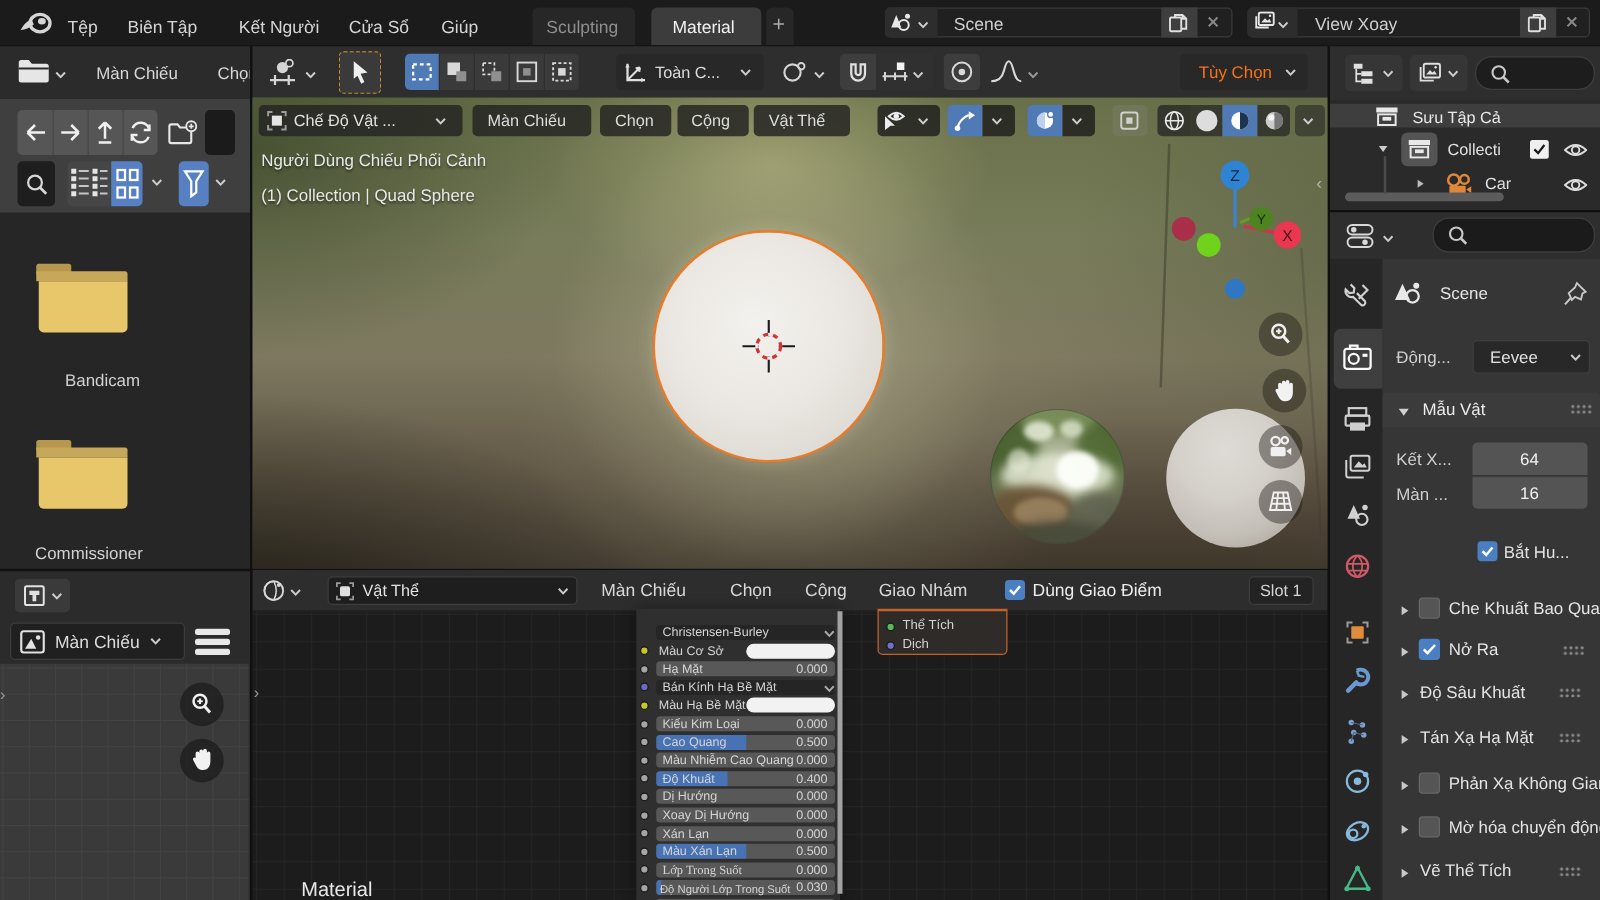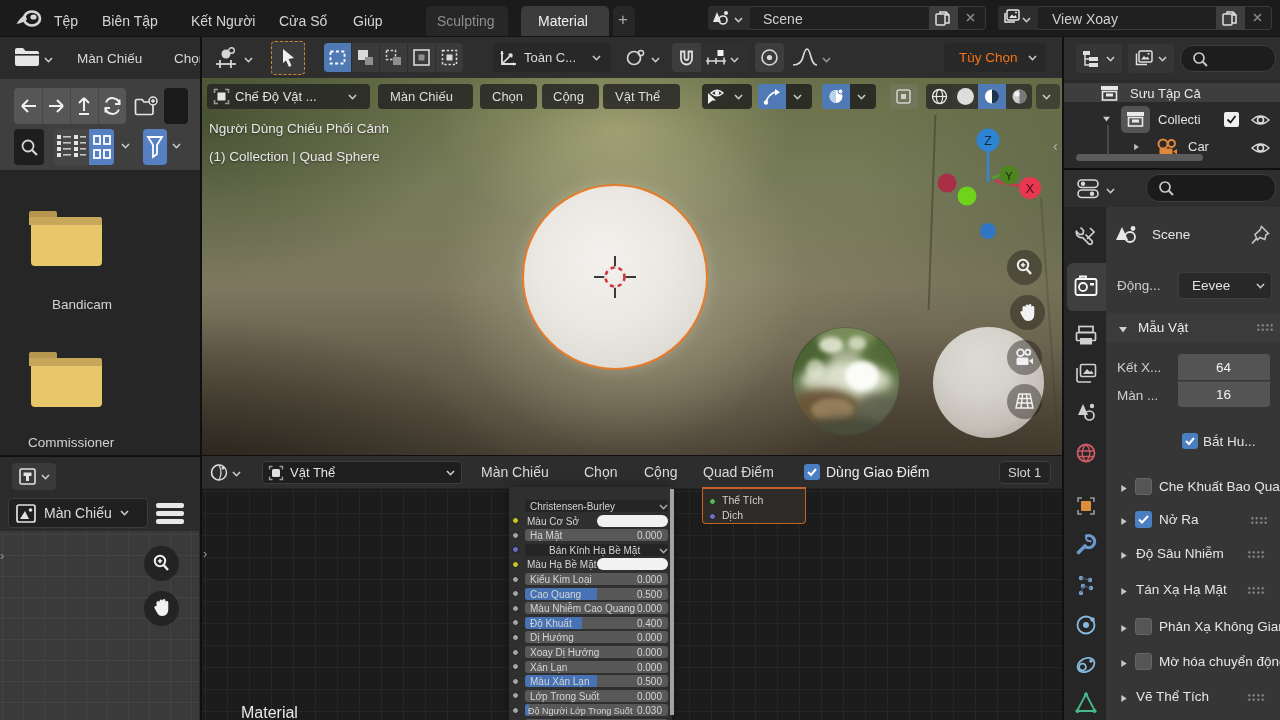--- a/index.html
+++ b/index.html
@@ -548,21 +548,21 @@
     <rect x="4" y="4" width="8" height="8" rx="1.5" fill="#e0e0e0"></rect>
     <path d="M1.5 4.5 V1.5 H4.5 M11.5 1.5 H14.5 V4.5 M14.5 11.5 V14.5 H11.5 M4.5 14.5 H1.5 V11.5" fill="none" stroke="#9a9a9a" stroke-width="1.4"></path>
   </svg>
   <div class="txt" style="left:88px;top:9px;font-size:13px;color:#e2e2e2;">Vật Thể</div>
   <svg class="abs" style="left:244px;top:14px;" width="9" height="6" viewBox="0 0 9 6">
         <path d="M1 1 L4.5 4.7 L8 1" fill="none" stroke="#cccccc" stroke-width="1.6"></path>
       </svg>
   <div class="txt" style="left:279px;top:8px;font-size:14px;color:#d8d8d8;">Màn Chiếu</div>
   <div class="txt" style="left:382px;top:8px;font-size:14px;color:#d8d8d8;">Chọn</div>
   <div class="txt" style="left:442px;top:8px;font-size:14px;color:#d8d8d8;">Cộng</div>
-  <div class="txt" style="left:501px;top:8px;font-size:14px;color:#d8d8d8;">Quad Điểm</div>
+  <div class="txt" style="left:501px;top:8px;font-size:14px;color:#d8d8d8;">Giao Nhám</div>
   <div class="abs" style="left:602px;top:8px;width:16px;height:16px;background:#4a7fc1;border-radius:3px;"></div>
   <svg class="abs" style="left:604px;top:10px;" width="12" height="12" viewBox="0 0 12 12">
         <path d="M2 6 L5 9 L10 3" fill="none" stroke="#ffffff" stroke-width="2"></path>
       </svg>
   <div class="txt" style="left:624px;top:8px;font-size:14px;color:#ececec;">Dùng Giao Điểm</div>
   <div class="abs" style="left:797px;top:5px;width:52px;height:23px;background:#232323;border:1px solid #3d3d3d;border-radius:4px;"></div>
   <div class="txt" style="left:806px;top:9px;font-size:13px;color:#d5d5d5;">Slot 1</div>
 
   <div class="abs" id="pnode" style="left:307px;top:31px;width:163px;height:233px;background:#2f2f2f;box-shadow:0 0 10px rgba(0,0,0,0.4);"></div>
 
@@ -588,21 +588,21 @@
 <div class="abs" style="left:2.5px;top:30.1px;width:7px;height:7px;border-radius:50%;background:#c7c729;border:1px solid #191919;"></div>
 <div class="txt" style="left:18px;top:28.6px;">Màu Cơ Sở</div>
 <div class="abs" style="left:88px;top:27.6px;width:71px;height:12px;background:#f2f2f2;border-radius:6px;"></div>
 <div class="abs" style="left:2.5px;top:44.7px;width:7px;height:7px;border-radius:50%;background:#a5a5a5;border:1px solid #191919;"></div>
 <div class="abs" style="left:16px;top:42.2px;width:143px;height:12px;background:#585858;border-radius:3px;overflow:hidden;">
 </div>
 <div class="txt" style="left:21px;top:43.2px;">Hạ Mặt</div>
 <div class="txt" style="left:105px;top:43.2px;width:48px;text-align:right;">0.000</div>
 <div class="abs" style="left:2.5px;top:59.3px;width:7px;height:7px;border-radius:50%;background:#6a6ac7;border:1px solid #191919;"></div>
 <div class="abs" style="left:16px;top:56.8px;width:143px;height:12px;background:#252525;border-radius:3px;"></div>
-<div class="txt" style="left:21px;top:57.8px;margin-left:19px;">Bán Kính Hạ Bề Mặt</div>
+<div class="txt" style="left:21px;top:57.8px;">Bán Kính Hạ Bề Mặt</div>
 <svg class="abs" style="left:150px;top:61px;" width="9" height="6" viewBox="0 0 9 6">
         <path d="M1 1 L4.5 4.7 L8 1" fill="none" stroke="#aaaaaa" stroke-width="1.6"></path>
       </svg>
 <div class="abs" style="left:2.5px;top:73.9px;width:7px;height:7px;border-radius:50%;background:#c7c729;border:1px solid #191919;"></div>
 <div class="txt" style="left:18px;top:72px;">Màu Hạ Bề Mặt</div>
 <div class="abs" style="left:88px;top:71.4px;width:71px;height:12px;background:#f2f2f2;border-radius:6px;"></div>
 <div class="abs" style="left:2.5px;top:88.5px;width:7px;height:7px;border-radius:50%;background:#a5a5a5;border:1px solid #191919;"></div>
 <div class="abs" style="left:16px;top:86.0px;width:143px;height:12px;background:#585858;border-radius:3px;overflow:hidden;">
 </div>
 <div class="txt" style="left:21px;top:87.0px;">Kiểu Kim Loại</div>
@@ -641,21 +641,21 @@
 <div class="txt" style="left:105px;top:174.6px;width:48px;text-align:right;">0.000</div>
 <div class="abs" style="left:2.5px;top:190.7px;width:7px;height:7px;border-radius:50%;background:#a5a5a5;border:1px solid #191919;"></div>
 <div class="abs" style="left:16px;top:188.2px;width:143px;height:12px;background:#585858;border-radius:3px;overflow:hidden;">
 <div class="abs" style="left:0;top:0;width:50%;height:12px;background:#4772b3;"></div>
 </div>
 <div class="txt" style="left:21px;top:189.2px;">Màu Xán Lạn</div>
 <div class="txt" style="left:105px;top:189.2px;width:48px;text-align:right;">0.500</div>
 <div class="abs" style="left:2.5px;top:205.3px;width:7px;height:7px;border-radius:50%;background:#a5a5a5;border:1px solid #191919;"></div>
 <div class="abs" style="left:16px;top:202.8px;width:143px;height:12px;background:#585858;border-radius:3px;overflow:hidden;">
 </div>
-<div class="txt" style="left:21px;top:203.8px;">Lớp Trong Suốt</div>
+<div class="txt" style="left:21px;top:203.8px;font-family:Liberation Serif, serif;">Lớp Trong Suốt</div>
 <div class="txt" style="left:105px;top:203.8px;width:48px;text-align:right;">0.000</div>
 <div class="abs" style="left:2.5px;top:219.9px;width:7px;height:7px;border-radius:50%;background:#a5a5a5;border:1px solid #191919;"></div>
 <div class="abs" style="left:16px;top:217.4px;width:143px;height:12px;background:#585858;border-radius:3px;overflow:hidden;">
 <div class="abs" style="left:0;top:0;width:3%;height:12px;background:#4772b3;"></div>
 </div>
 <div class="txt" style="left:19px;top:219px;font-size:9px;">Độ Người Lớp Trong Suốt</div>
 <div class="txt" style="left:105px;top:218.4px;width:48px;text-align:right;">0.030</div>
 
 <div class="abs" style="left:16px;top:232.0px;width:143px;height:12px;background:#585858;border-radius:3px;overflow:hidden;">
 </div>
@@ -844,21 +844,21 @@
       </svg>
 <div class="abs" style="left:71px;top:341px;width:17px;height:17px;background:#4a7fc1;border-radius:3px;"></div>
 <svg class="abs" style="left:73px;top:343px;" width="13" height="13" viewBox="0 0 13 13">
         <path d="M2 6.5 L5 9.5 L11 3" fill="none" stroke="#ffffff" stroke-width="2"></path>
       </svg>
 <div class="txt" style="left:95px;top:342px;font-size:13.5px;color:#e5e5e5;">Nở Ra</div>
 <div class="abs" style="left:186px;top:346px;width:18px;height:8px;background-image:radial-gradient(circle, #8a8a8a 1.1px, transparent 1.3px);background-size:4.5px 4.5px;"></div>
 <svg class="abs" style="left:56px;top:381px;" width="8" height="9" viewBox="0 0 8 10">
         <path d="M1 1 L7 5 L1 9 Z" fill="#c8c8c8"></path>
       </svg>
-<div class="txt" style="left:72px;top:376px;font-size:13.5px;color:#e5e5e5;">Độ Sâu Nhiễm</div>
+<div class="txt" style="left:72px;top:376px;font-size:13.5px;color:#e5e5e5;">Độ Sâu Khuất</div>
 <div class="abs" style="left:183px;top:380px;width:18px;height:8px;background-image:radial-gradient(circle, #8a8a8a 1.1px, transparent 1.3px);background-size:4.5px 4.5px;"></div>
 <svg class="abs" style="left:56px;top:417px;" width="8" height="9" viewBox="0 0 8 10">
         <path d="M1 1 L7 5 L1 9 Z" fill="#c8c8c8"></path>
       </svg>
 <div class="txt" style="left:72px;top:412px;font-size:13.5px;color:#e5e5e5;">Tán Xạ Hạ Mặt</div>
 <div class="abs" style="left:183px;top:416px;width:18px;height:8px;background-image:radial-gradient(circle, #8a8a8a 1.1px, transparent 1.3px);background-size:4.5px 4.5px;"></div>
 <svg class="abs" style="left:56px;top:454px;" width="8" height="9" viewBox="0 0 8 10">
         <path d="M1 1 L7 5 L1 9 Z" fill="#c8c8c8"></path>
       </svg>
 <div class="abs" style="left:71px;top:448px;width:17px;height:17px;background:#555555;border:1px solid #666666;border-radius:3px;"></div>

